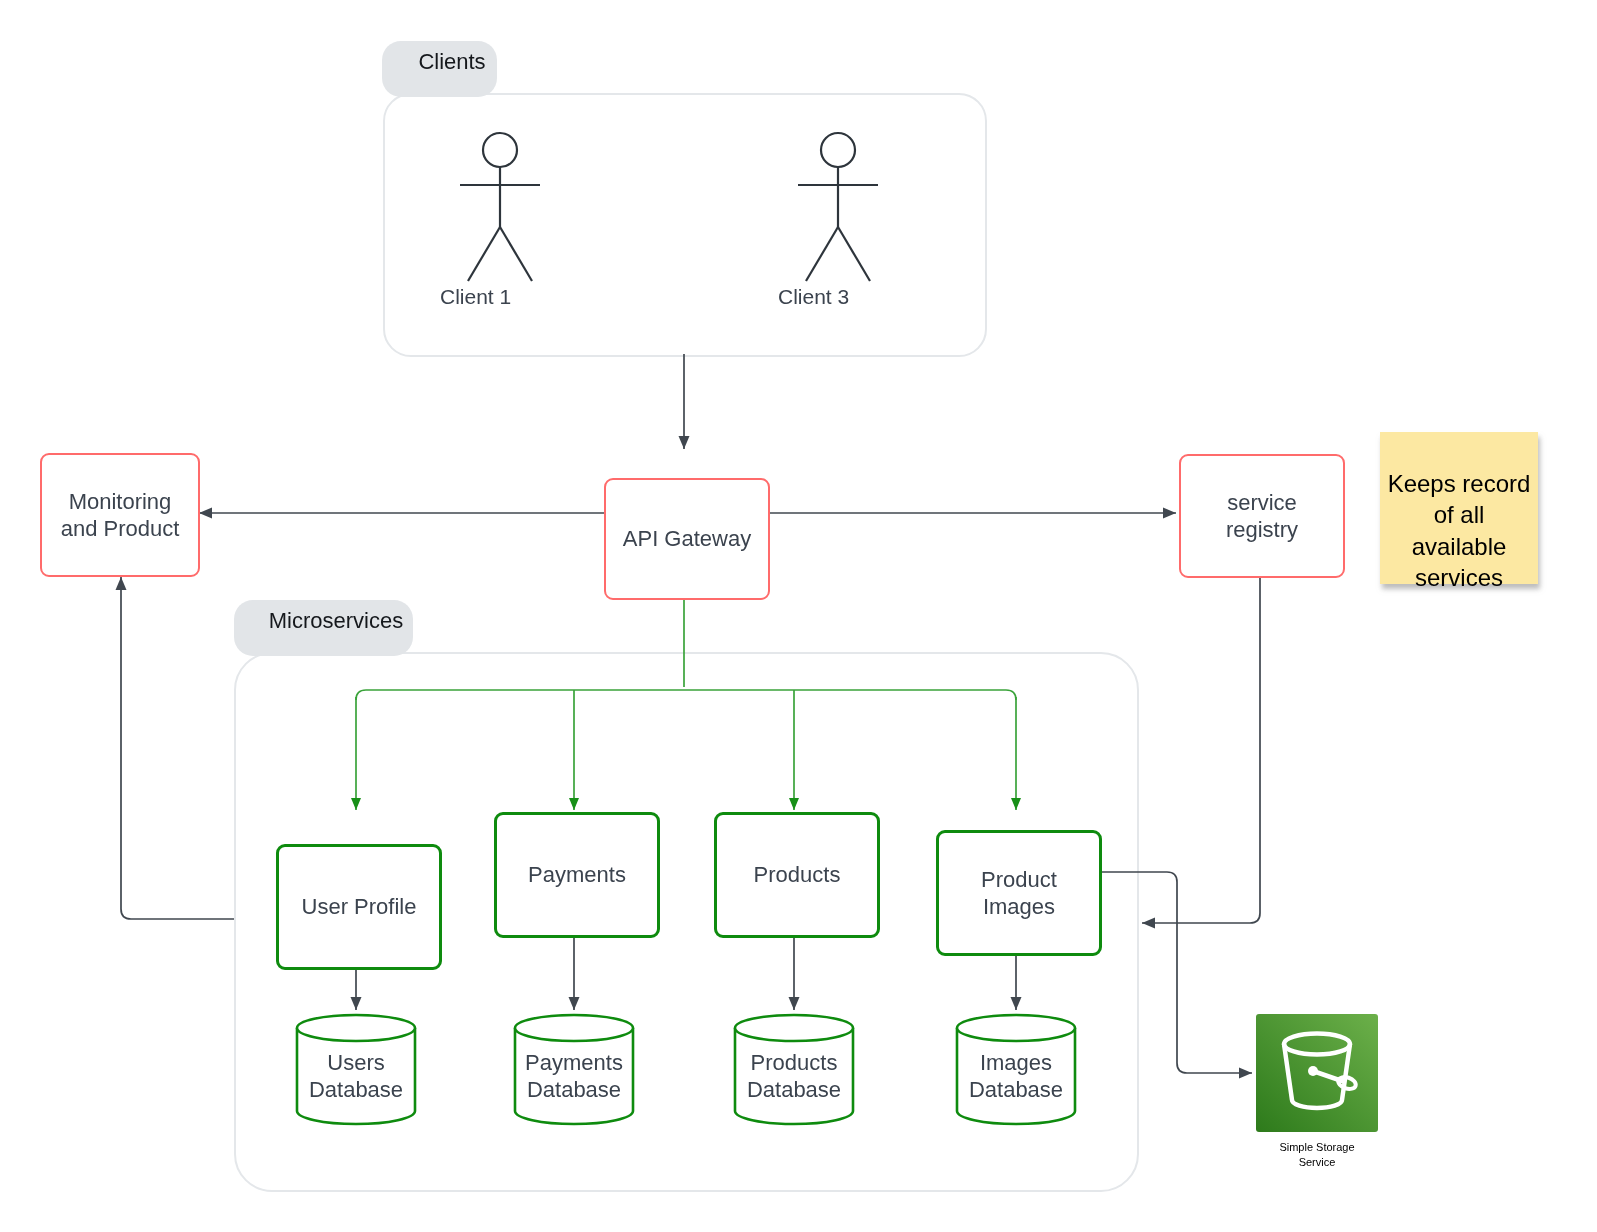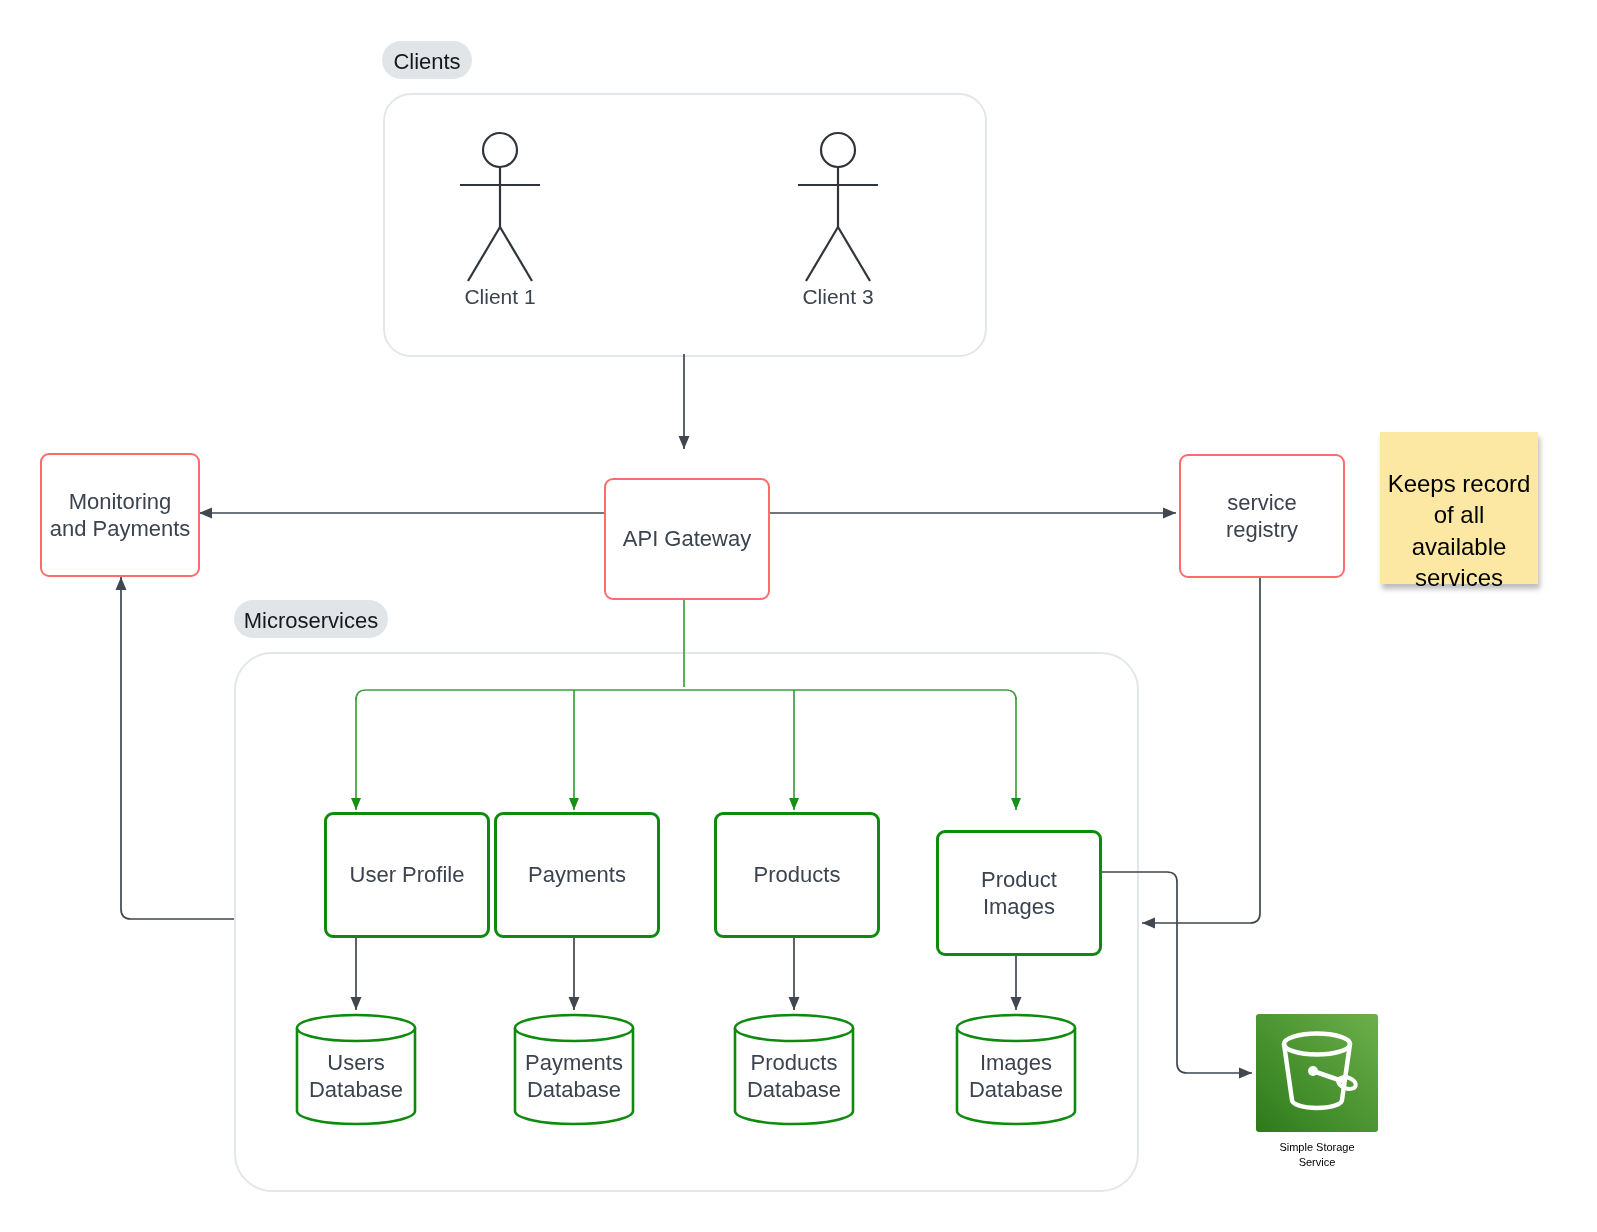--- a/index.html
+++ b/index.html
@@ -23,32 +23,32 @@
   }
   .connectors{position:absolute;left:0;top:0;z-index:1;pointer-events:none;}
   .connectors path.dark{stroke:var(--dark-connector);stroke-width:1.7;fill:none;}
   .connectors path.green{stroke:var(--green-connector);stroke-width:1.7;fill:none;}
   .mk-dark{fill:var(--dark-connector);}
   .mk-green{fill:var(--green-arrowhead);}
 
   .container{position:absolute;z-index:0;background:#fff;border:2px solid var(--container-border);}
   .chip{
     position:absolute;z-index:2;background:var(--group-label-bg);border-radius:19px;
-    font-size:22px;line-height:42px;height:38px;text-align:center;color:#15181c;
+    font-size:22px;line-height:42px;height:56px;text-align:center;color:#15181c;padding-left:25px;
   }
   .box{
     position:absolute;z-index:2;background:#fff;border-radius:9px;
     display:flex;align-items:center;justify-content:center;text-align:center;
     font-size:22px;line-height:1.25;color:var(--node-text);
   }
   .box.red{border:2px solid var(--red-box-border);}
   .box.green{border:3px solid var(--green-box-border);}
   .node-label{white-space:pre-line;}
 
-  .actor{position:absolute;z-index:2;width:120px;text-align:center;}
+  .actor{position:absolute;z-index:2;width:120px;text-align:left;}
   .actor svg{display:block;margin:0 auto;}
   .actor-label{font-size:21px;margin-top:0;color:var(--node-text);}
 
   .cyl{position:absolute;z-index:2;width:124px;height:115px;}
   .cyl svg{position:absolute;left:0;top:0;}
   .cyl-label{
     position:absolute;left:0;right:0;top:38px;text-align:center;
     font-size:22px;line-height:1.22;color:var(--node-text);white-space:pre-line;
   }
 
@@ -130,38 +130,38 @@
         <path d="M20,55 L100,55"></path>
         <path d="M60,97 L28,151"></path>
         <path d="M60,97 L92,151"></path>
       </g>
     </svg>
     <div class="actor-label">Client 3</div>
   </div>
 
   <div class="box red" style="left:40px;top:453px;width:156px;height:120px;">
     <span class="node-label">Monitoring
-and Payments</span>
+and Product</span>
   </div>
   <div class="box red" style="left:604px;top:478px;width:162px;height:118px;">
     <span class="node-label">API Gateway</span>
   </div>
   <div class="box red" style="left:1179px;top:454px;width:162px;height:120px;">
     <span class="node-label">service
 registry</span>
   </div>
 
   <div class="note" style="left:1380px;top:432px;width:158px;height:147px;">
     <span class="note-text">Keeps record
 of all
 available
 services</span>
   </div>
 
-  <div class="box green" style="left:276px;top:812px;width:160px;height:120px;margin-left:48px;">
+  <div class="box green" style="left:276px;top:844px;width:160px;height:120px;">
     <span class="node-label">User Profile</span>
   </div>
   <div class="box green" style="left:494px;top:812px;width:160px;height:120px;">
     <span class="node-label">Payments</span>
   </div>
   <div class="box green" style="left:714px;top:812px;width:160px;height:120px;">
     <span class="node-label">Products</span>
   </div>
   <div class="box green" style="left:936px;top:787px;width:160px;height:120px;margin-top:43px;">
     <span class="node-label">Product

